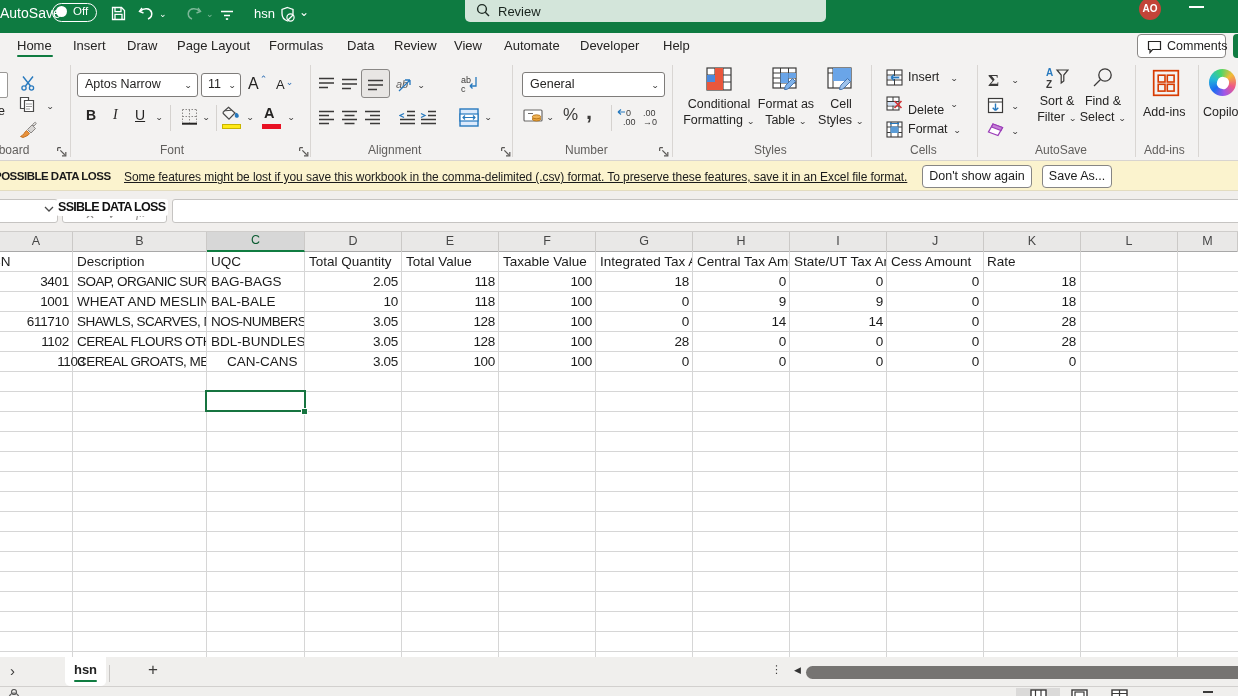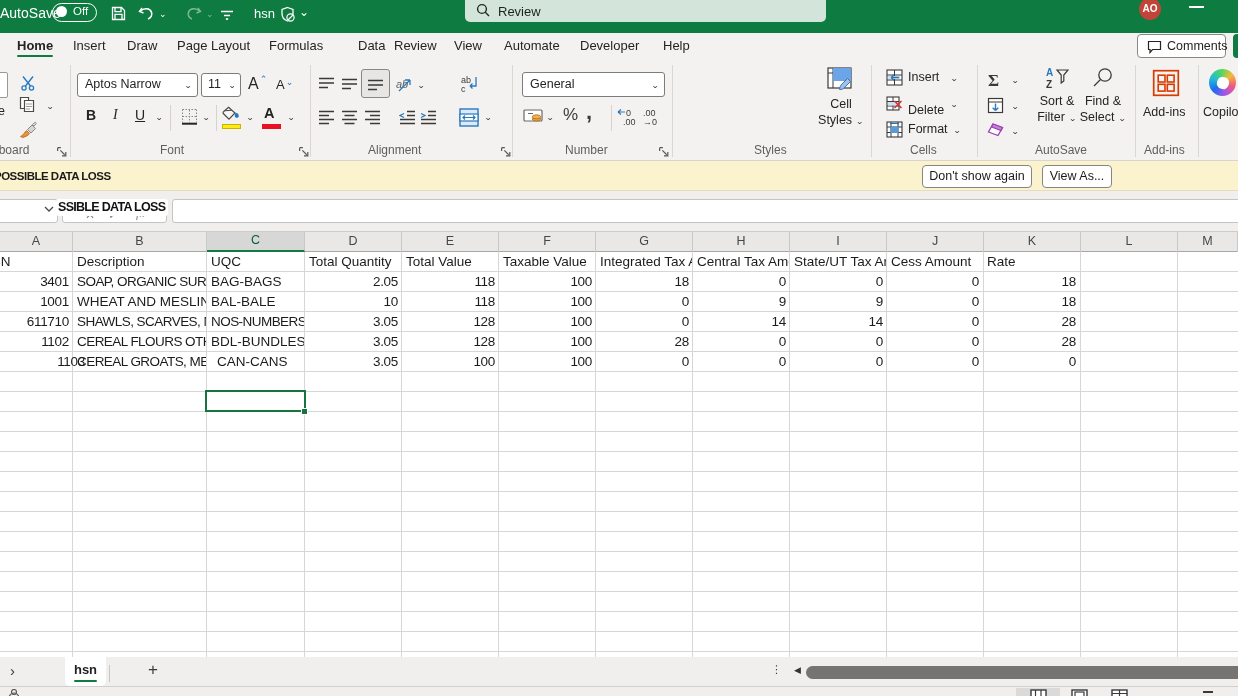--- a/index.html
+++ b/index.html
@@ -11,21 +11,21 @@
 .pill .knob{position:absolute;left:2.5px;top:2.2px;width:11px;height:11px;background:#fff;border-radius:50%}
 .pill .off{position:absolute;left:20px;top:1.2px;font-size:11.5px;color:#fff}
 #fname{position:absolute;left:254px;top:6px;font-size:13px;color:#fff}
 #searchbox{position:absolute;left:465px;top:-6px;width:361px;height:28px;background:#d3e5da;border-radius:5px}
 #searchbox span{position:absolute;left:33px;top:10px;font-size:13px;color:#18231d}
 #avatar{position:absolute;left:1139px;top:-2px;width:22px;height:22px;border-radius:50%;background:#c24438;color:#fff;font-size:10px;font-weight:bold;text-align:center;line-height:22px}
 #minbtn{position:absolute;left:1189px;top:6px;width:15px;height:2px;background:#fff}
 
 #tabrow{position:absolute;left:0;top:33px;width:1238px;height:28px;background:#f3f2f1}
 #tabrow .tab{position:absolute;top:3px;font-size:13px;color:#252423;line-height:20px}
-#hometab{font-weight:bold}
+#hometab{font-weight:normal}
 #homeline{position:absolute;left:17px;top:21.5px;width:36px;height:2.6px;background:#0f7b41;border-radius:2px}
 #commentsbtn{position:absolute;left:1137px;top:1px;width:89px;height:24px;background:#fff;border:1px solid #8a8886;border-radius:4px;font-size:12.5px;color:#252423;line-height:22px}
 #sharebtn{position:absolute;left:1233px;top:1px;width:10px;height:24px;background:#0f7b41;border-radius:4px 0 0 4px}
 
 #ribbon{position:absolute;left:0;top:61px;width:1238px;height:100px;background:#f3f2f1;border-bottom:1px solid #d8d4d0}
 .gsep{position:absolute;top:4px;width:1px;height:92px;background:#d9d6d3}
 .launch{position:absolute;top:85px;width:12px;height:12px}
 .rtxt{font-size:12.5px;color:#252423}
 .chev{display:inline-block;font-size:10px;color:#3b3a39;transform:scaleY(.85)}
 .combo{position:absolute;background:#fff;border:1px solid #7e7c7a;border-radius:3px}
@@ -102,21 +102,21 @@
   <div id="avatar">AO</div>
   <div id="minbtn"></div>
 </div>
 
 <div id="tabrow">
   <span class="tab" id="hometab" style="left:17px">Home</span>
   <span class="tab" style="left:73px">Insert</span>
   <span class="tab" style="left:127px">Draw</span>
   <span class="tab" style="left:177px">Page Layout</span>
   <span class="tab" style="left:269px">Formulas</span>
-  <span class="tab" style="left:358px">Data</span>
+  <span class="tab" style="left:347px">Data</span>
   <span class="tab" style="left:394px">Review</span>
   <span class="tab" style="left:454px">View</span>
   <span class="tab" style="left:504px">Automate</span>
   <span class="tab" style="left:580px">Developer</span>
   <span class="tab" style="left:663px">Help</span>
   <div id="homeline"></div>
   <div id="commentsbtn"><svg style="position:absolute;left:9px;top:5px" width="15" height="14" viewBox="0 0 15 14">
         <path d="M1.5 1.5h12v8h-8l-2.5 3v-3h-1.5z" fill="none" stroke="#252423" stroke-width="1.2"></path>
       </svg><span style="margin-left:29px">Comments</span></div>
   <div id="sharebtn"></div>
@@ -274,20 +274,42 @@
     </svg>
   <svg class="abs" style="left:640px;top:46px" width="20" height="20" viewBox="0 0 20 20">
       <text x="3" y="9" font-size="9" fill="#3b3a39">.00</text>
       <text x="3" y="18" font-size="9" fill="#3b3a39">→0</text>
     </svg>
   <span class="abs" style="left:565px;top:82px;font-size:12px;color:#605e5c">Number</span>
   <svg class="launch" style="left:658px" width="11" height="11" viewBox="0 0 11 11">
       <path d="M1.5 1.5h3M1.5 1.5v3M4 4l4 4M9 5.5v3.5h-3.5" stroke="#5a5856" stroke-width="1.1" file="none" fill="none"></path>
     </svg>
 
+  <div class="bigbtn" style="left:679px;width:80px">
+    <svg width="28" height="28" viewBox="0 0 28 28">
+        <rect x="2" y="3" width="24" height="22" fill="#fff" stroke="#3b3a39" stroke-width="1.2"></rect>
+        <path d="M2 10h24M2 17h24M10 3v22M18 3v22" stroke="#3b3a39" stroke-width="1.1"></path>
+        <rect x="10" y="3" width="8" height="7" fill="#e9573d"></rect>
+        <rect x="2" y="10" width="8" height="7" fill="#4a89dc"></rect>
+        <rect x="10" y="10" width="8" height="7" fill="#e9573d"></rect>
+        <rect x="2" y="17" width="16" height="8" fill="#e9573d"></rect>
+      </svg>
+    Conditional<br>Formatting <span class="chev">⌄</span>
+  </div>
+  <div class="bigbtn" style="left:752px;width:68px">
+    <svg width="28" height="28" viewBox="0 0 28 28">
+        <rect x="1" y="3" width="23" height="20" fill="#fff" stroke="#3b3a39" stroke-width="1.2"></rect>
+        <path d="M1 8h23M1 13h23M1 18h23M8.5 3v20M16.5 3v20" stroke="#3b3a39" stroke-width="1"></path>
+        <rect x="8.5" y="8" width="8" height="5" fill="#6aa5e8"></rect>
+        <rect x="16.5" y="8" width="7.5" height="5" fill="#6aa5e8"></rect>
+        <rect x="8.5" y="13" width="8" height="5" fill="#6aa5e8"></rect>
+        <path d="M14 20 20.5 13.5 23.5 16.5 17 23c-2 2-4.5 1.5-4.5 1.5s.5-3 1.5-4.5z" fill="#7fb2ea" stroke="#3b6ca8" stroke-width=".9"></path>
+      </svg>
+    Format as<br>Table <span class="chev">⌄</span>
+  </div>
   <div class="bigbtn" style="left:816px;width:50px">
     <svg width="28" height="28" viewBox="0 0 28 28">
         <rect x="1" y="3" width="23" height="20" fill="#fff" stroke="#3b3a39" stroke-width="1.2"></rect>
         <path d="M1 8h23M6 3v20" stroke="#3b3a39" stroke-width="1"></path>
         <rect x="6" y="3" width="18" height="13" fill="#6aa5e8"></rect>
         <path d="M14 20 20.5 13.5 23.5 16.5 17 23c-2 2-4.5 1.5-4.5 1.5s.5-3 1.5-4.5z" fill="#9fc3ec" stroke="#3b6ca8" stroke-width=".9"></path>
       </svg>
     Cell<br>Styles <span class="chev">⌄</span>
   </div>
   <span class="abs" style="left:754px;top:82px;font-size:12px;color:#605e5c">Styles</span>
@@ -358,22 +380,23 @@
   <span class="rtxt abs" style="left:1143px;top:44px">Add-ins</span>
   <span class="abs" style="left:1144px;top:82px;font-size:12px;color:#605e5c">Add-ins</span>
 
   <div class="abs" style="left:1209px;top:8px;width:27px;height:27px;border-radius:50%;background:conic-gradient(from 230deg,#1a6df0,#24b8d8,#47d76a,#f2bc35,#ef5a84,#a055e8,#1a6df0)"></div>
   <div class="abs" style="left:1216.5px;top:15.5px;width:12px;height:12px;border-radius:45%;background:#fff;transform:rotate(20deg)"></div>
   <span class="rtxt abs" style="left:1203px;top:44px">Copilot</span>
 </div>
 
 <div id="msgbar">
   <b>POSSIBLE DATA LOSS</b>
+  <span class="lnk">Some features might be lost if you save this workbook in the comma-delimited (.csv) format. To preserve these features, save it in an Excel file format.</span>
   <span class="ybtn" style="left:922px;width:110px">Don't show again</span>
-  <span class="ybtn" style="left:1042px;width:70px">View As...</span>
+  <span class="ybtn" style="left:1042px;width:70px">Save As...</span>
 </div>
 
 <div id="formularow">
   <div class="wbox" style="left:-8px;width:66px"></div>
   <svg class="abs" style="left:44px;top:15px" width="10" height="6" viewBox="0 0 10 6">
       <path d="M1 1l4 4 4-4" fill="none" stroke="#4a4a4a" stroke-width="1.3"></path>
     </svg>
   <div class="wbox" style="left:62px;width:105px"></div>
   <span class="abs" style="left:85px;top:17px;color:#8a8886;font-size:12px">✕</span>
   <span class="abs" style="left:108px;top:17px;color:#8a8886;font-size:12px">✓</span>
@@ -468,21 +491,21 @@
   <div class="cell num" style="left:402px;top:80px;width:93px">128</div>
   <div class="cell num" style="left:499px;top:80px;width:93px">100</div>
   <div class="cell num" style="left:596px;top:80px;width:93px">28</div>
   <div class="cell num" style="left:693px;top:80px;width:93px">0</div>
   <div class="cell num" style="left:790px;top:80px;width:93px">0</div>
   <div class="cell num" style="left:887px;top:80px;width:92px">0</div>
   <div class="cell num" style="left:984px;top:80px;width:92px">28</div>
 
   <div class="cell num" style="left:16px;top:100px;width:69px">1103</div>
   <div class="cell bn" style="left:77px;top:100px;width:129px">CEREAL GROATS, MEAL AND</div>
-  <div class="cell" style="left:217px;top:100px;width:93px">CAN-CANS</div>
+  <div class="cell" style="left:227px;top:100px;width:93px">CAN-CANS</div>
   <div class="cell num" style="left:305px;top:100px;width:93px">3.05</div>
   <div class="cell num" style="left:402px;top:100px;width:93px">100</div>
   <div class="cell num" style="left:499px;top:100px;width:93px">100</div>
   <div class="cell num" style="left:596px;top:100px;width:93px">0</div>
   <div class="cell num" style="left:693px;top:100px;width:93px">0</div>
   <div class="cell num" style="left:790px;top:100px;width:93px">0</div>
   <div class="cell num" style="left:887px;top:100px;width:92px">0</div>
   <div class="cell num" style="left:984px;top:100px;width:92px">0</div>
 
   <div id="selcell"></div>

